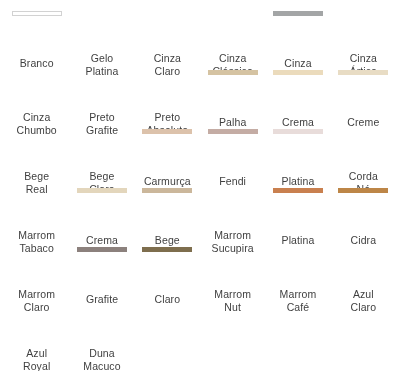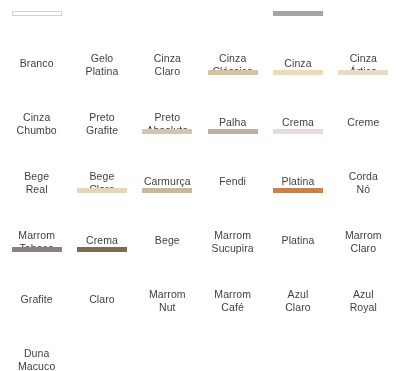--- a/index.html
+++ b/index.html
@@ -151,20 +151,24 @@
     <div class="swatch-cell">
       <div class="swatch-chip" style="background-color: rgb(205, 169, 97);"></div>
       <div class="swatch-label">Marrom
 Sucupira</div>
     </div>
     <div class="swatch-cell">
       <div class="swatch-chip" style="background-color: rgb(201, 128, 79);"></div>
       <div class="swatch-label">Platina</div>
     </div>
     <div class="swatch-cell">
+      <div class="swatch-chip" style="background-color: rgb(189, 134, 71);"></div>
+      <div class="swatch-label">Cidra</div>
+    </div>
+    <div class="swatch-cell">
       <div class="swatch-chip" style="background-color: rgb(142, 103, 67);"></div>
       <div class="swatch-label">Marrom
 Claro</div>
     </div>
     <div class="swatch-cell">
       <div class="swatch-chip" style="background-color: rgb(140, 129, 125);"></div>
       <div class="swatch-label">Grafite</div>
     </div>
     <div class="swatch-cell">
       <div class="swatch-chip" style="background-color: rgb(126, 110, 78);"></div>

